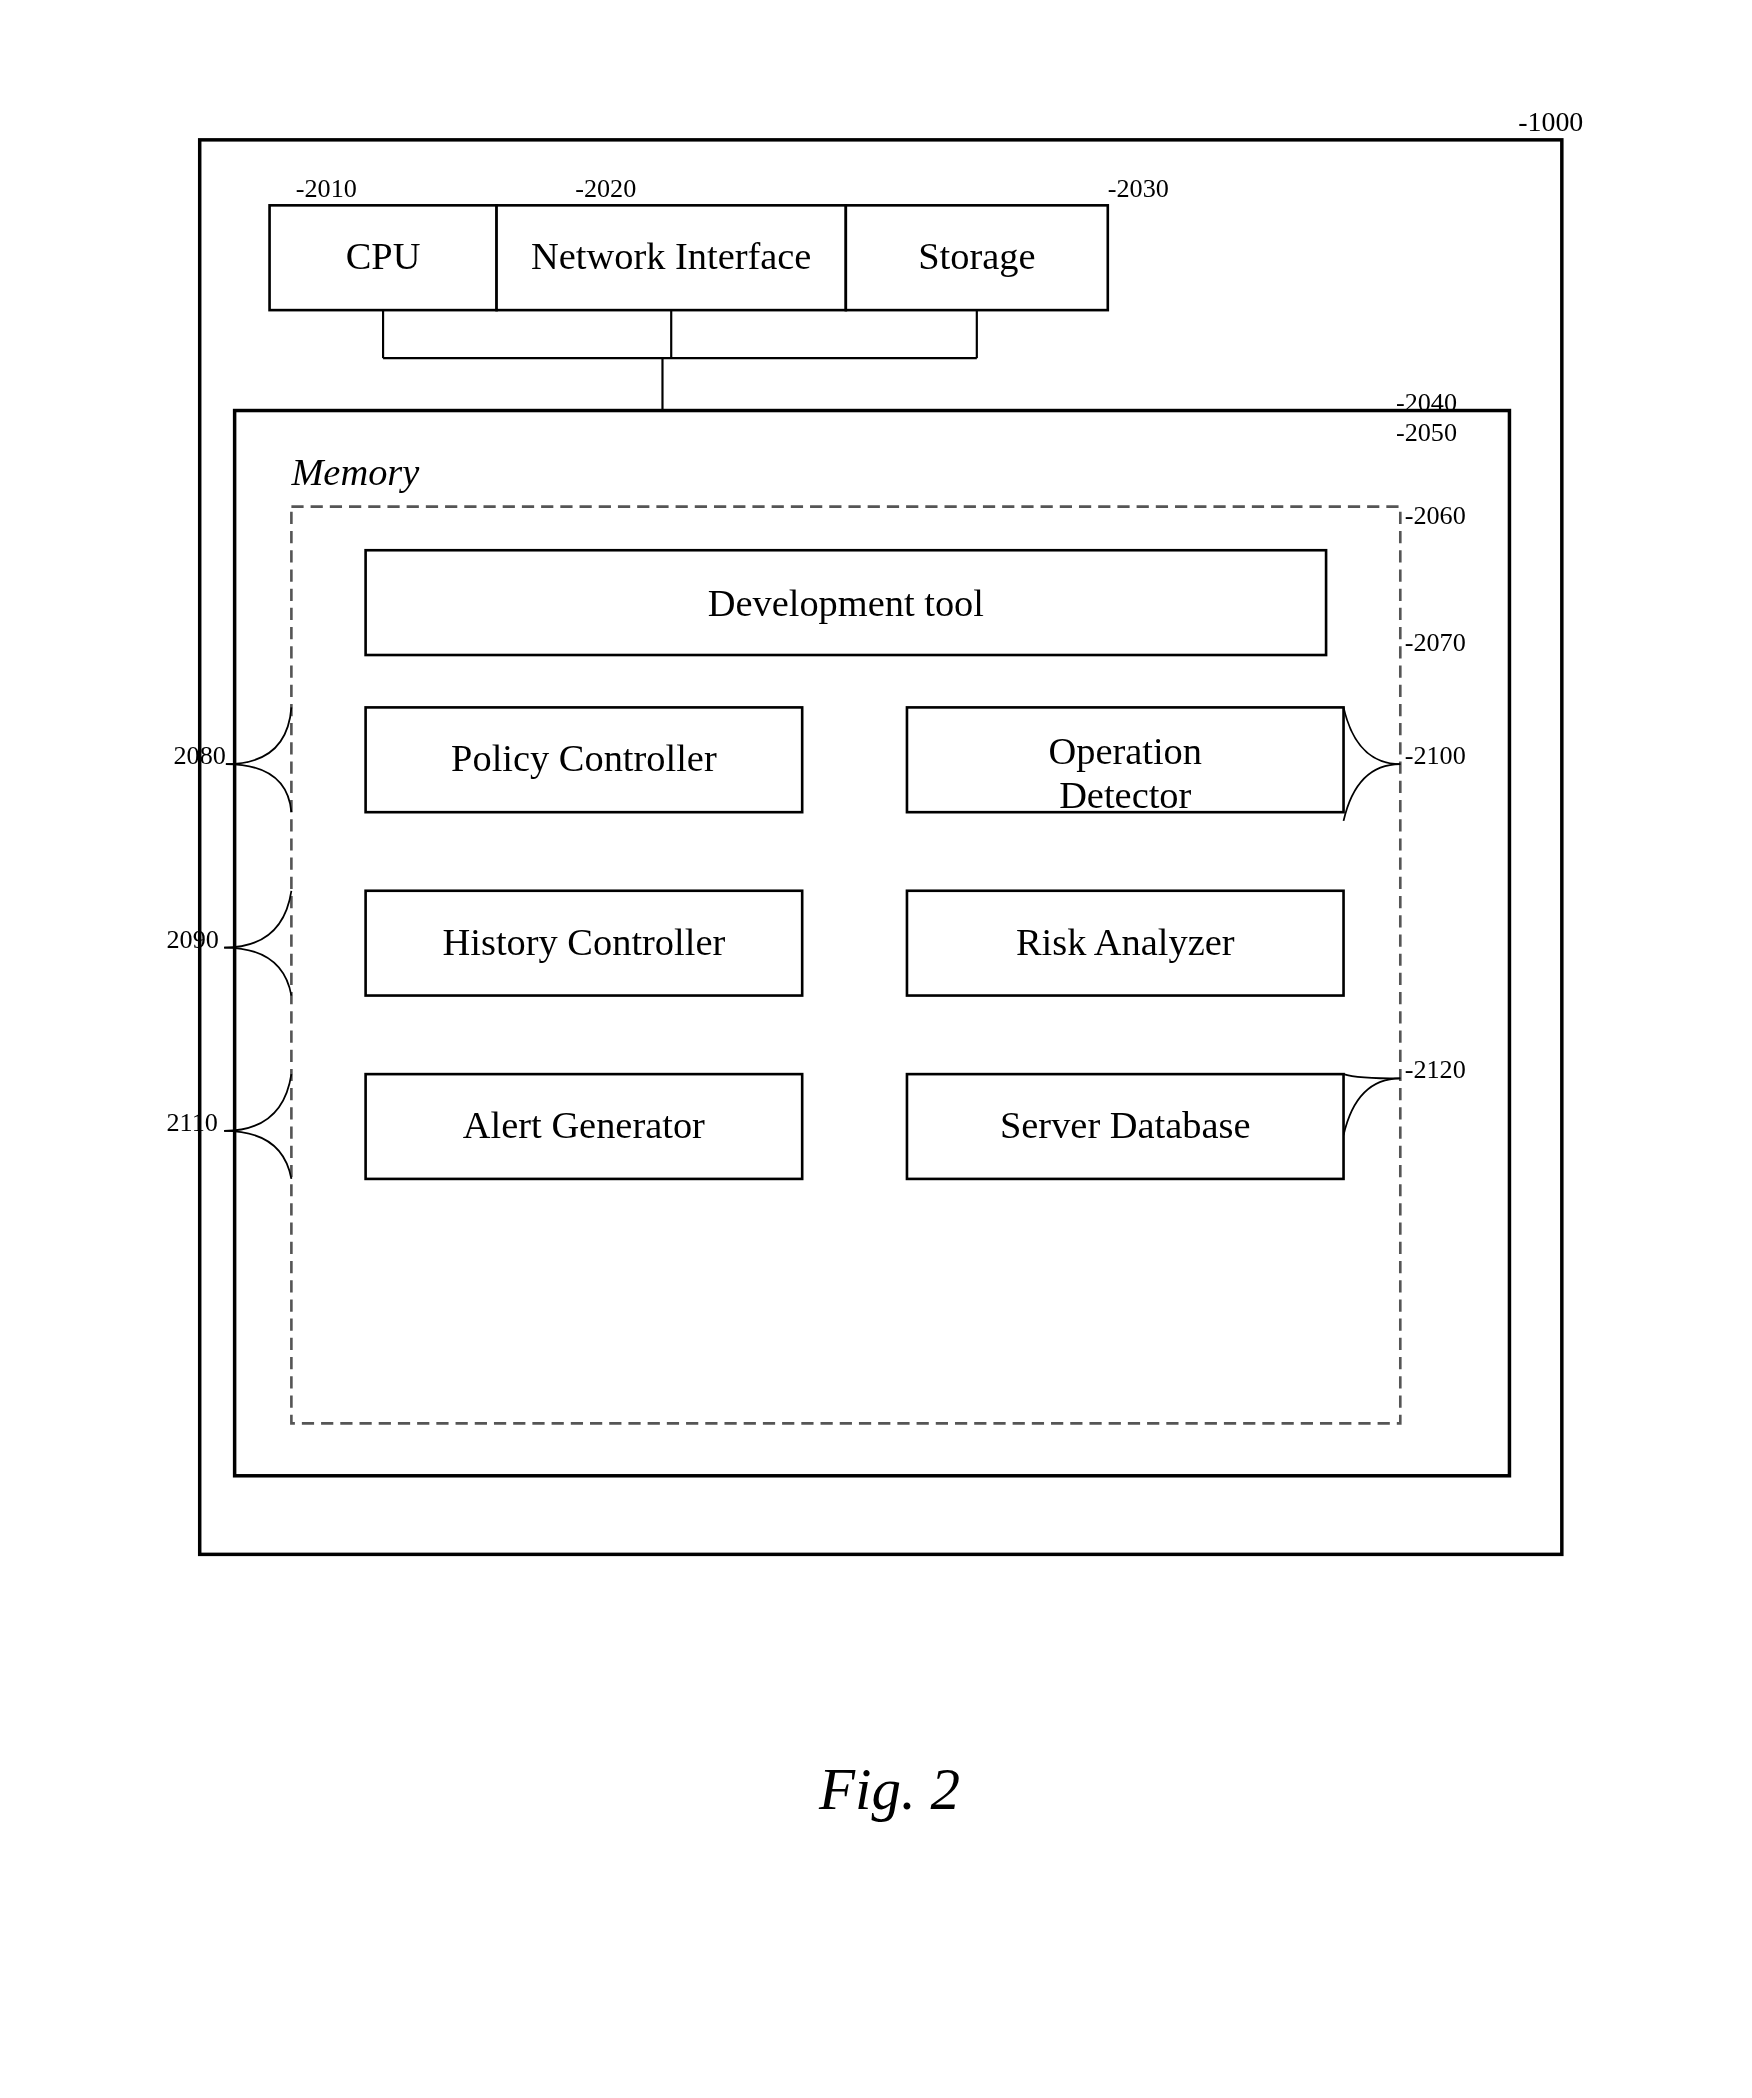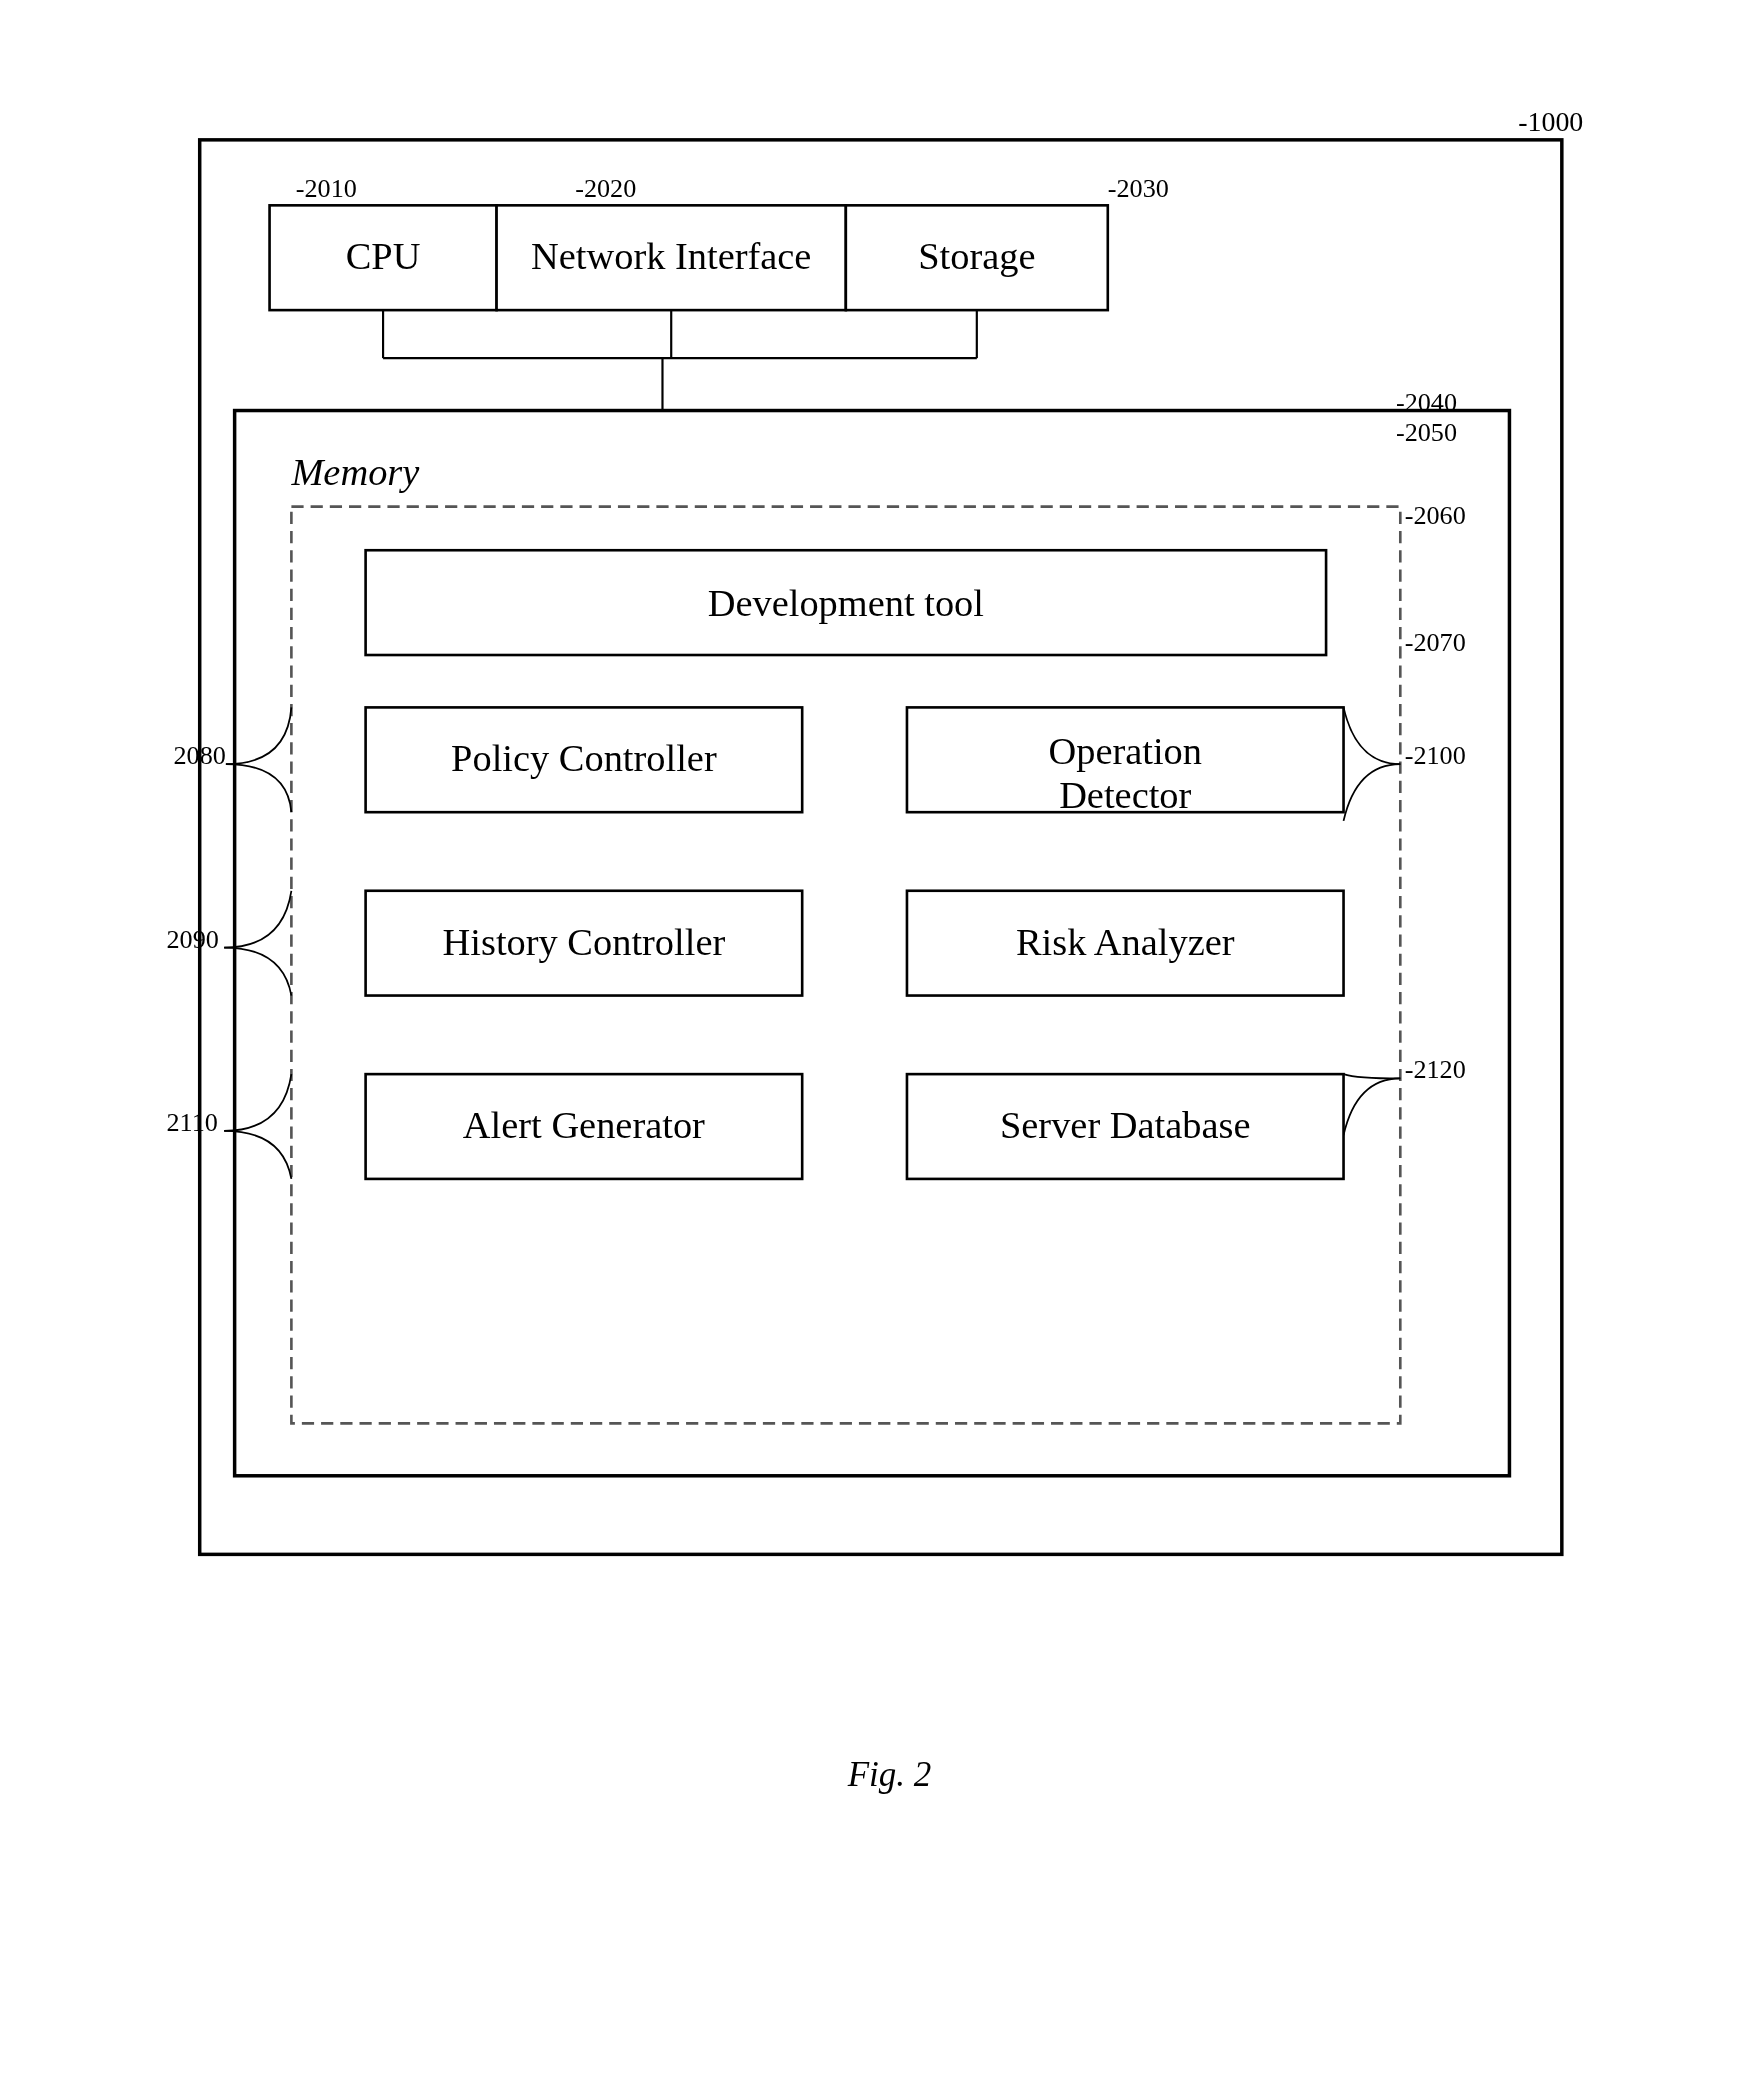--- a/index.html
+++ b/index.html
@@ -124,16 +124,16 @@
     <text x="500" y="1223" font-size="44" font-family="Times New Roman, serif" text-anchor="middle">Alert Generator</text>
 
     <text x="22" y="1215" font-size="30" font-family="Times New Roman, serif">2110</text>
     <path d="M 88 1215 Q 155 1215 165 1150" fill="none" stroke="black" stroke-width="2"></path>
     <path d="M 88 1215 Q 155 1215 165 1270" fill="none" stroke="black" stroke-width="2"></path>
 
     <rect x="870" y="1150" width="500" height="120" fill="white" stroke="black" stroke-width="3"></rect>
     <text x="1120" y="1223" font-size="44" font-family="Times New Roman, serif" text-anchor="middle">Server Database</text>
   </svg>
 
-  <div class="fig-caption" style="font-size: 35px; font-family: 'Times New Roman', serif; font-style: italic; margin-top: 26px;">Fig. 2</div>
+  <div class="fig-caption" style="font-size: 59px; font-family: 'Times New Roman', serif; font-style: italic; margin-top: 26px;">Fig. 2</div>
 
 </div>
 
 
 </body></html>

